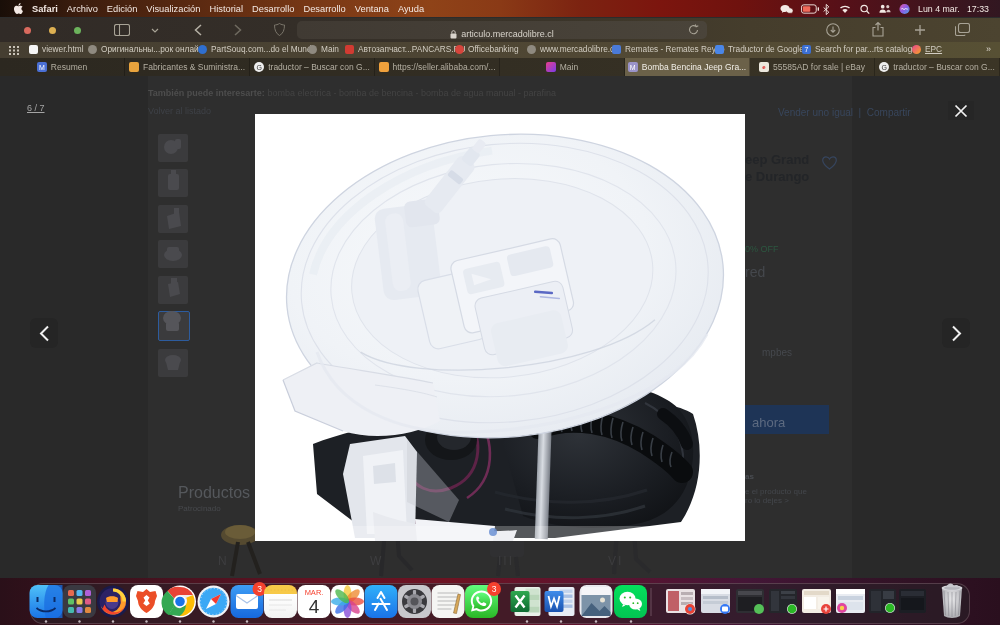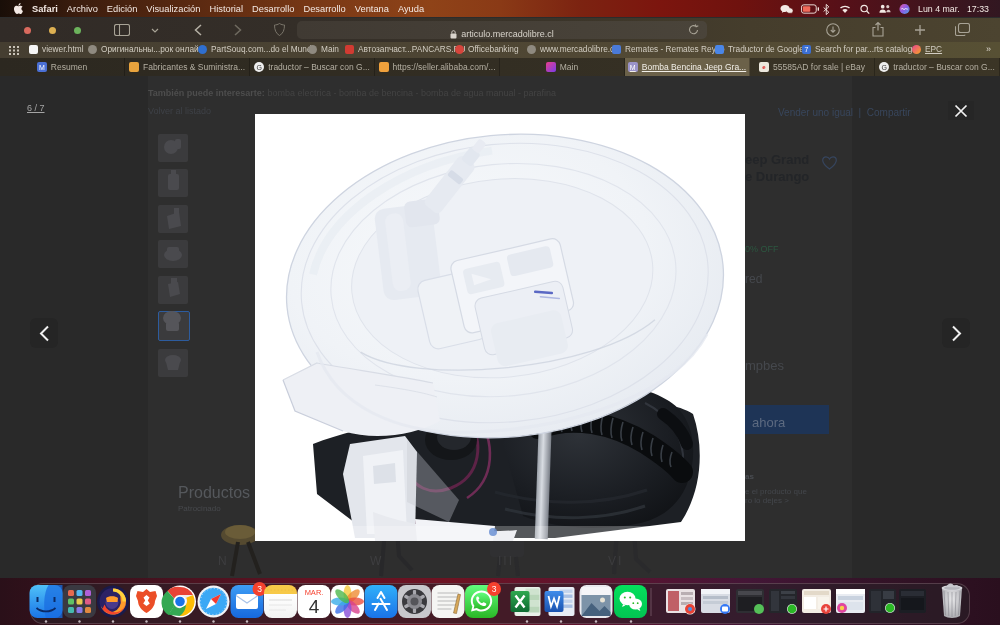--- a/index.html
+++ b/index.html
@@ -24,21 +24,21 @@
   .fav{display:flex;align-items:center;white-space:nowrap;font-size:8.3px;color:#d2cdc2;}
   .favico{width:9px;height:9px;border-radius:50%;margin-right:4px;flex:0 0 auto;}
   
   #tabbar{left:0;top:58px;width:1000px;height:18px;
     background:linear-gradient(90deg,#2c2820 0%,#332e23 50%,#3b3526 100%);
     display:flex;color:#b4afa2;font-size:8.5px;}
   .tab{flex:1;display:flex;align-items:center;justify-content:center;
        border-right:1px solid rgba(0,0,0,0.25);white-space:nowrap;overflow:hidden;}
   .tab .ti{width:10px;height:10px;border-radius:2px;margin-right:4px;flex:0 0 auto;
            display:flex;align-items:center;justify-content:center;font-size:7px;color:#fff;}
-  .tab.active{background:#6b6149;color:#f2efe8;text-decoration:underline;}
+  .tab.active{background:#6b6149;color:#f2efe8;}
   
   #content{left:0;top:76px;width:1000px;height:502px;background:#292929;overflow:hidden;}
   #card{position:absolute;left:148px;top:0;width:704px;height:502px;background:#2e2e2e;}
   .dimtext{position:absolute;color:#4a4a4a;}
   .thumb{position:absolute;left:158px;width:30px;height:28px;background:#3b3b3d;border-radius:2px;}
   
   #lightbox{left:255px;top:114px;width:490px;height:427px;background:#ffffff;}
   #counter{left:27px;top:103px;color:#a5a5a5;font-size:9px;text-decoration:underline;}
   #closex{left:948px;top:101px;width:26px;height:19px;background:#262626;
           color:#f5f5f5;font-size:14px;display:flex;align-items:center;justify-content:center;}
@@ -254,22 +254,22 @@
       <ellipse cx="14" cy="184" rx="9" ry="7"></ellipse>
         <rect x="8" y="188" width="13" height="9" rx="2"></rect>
     </g>
   </svg>
 
   <div class="dimtext" style="left:745px;top:75px;font-size:13px;font-weight:bold;color:#232528;line-height:17px;">eep Grand<br>e Durango</div>
   <svg class="abs" style="left:822px;top:80px;" width="15" height="14" viewBox="0 0 15 14">
       <path d="M7.5 13 C2 9 0.7 6.2 0.7 4.2 C0.7 2.2 2.2 0.8 4 0.8 C5.5 0.8 6.9 1.7 7.5 3 C8.1 1.7 9.5 0.8 11 0.8 C12.8 0.8 14.3 2.2 14.3 4.2 C14.3 6.2 13 9 7.5 13 Z" fill="none" stroke="#36455e" stroke-width="1.2"></path>
     </svg>
   <div class="dimtext" style="left:745px;top:168px;font-size:9px;color:#2c5740;">0% OFF</div>
-  <div class="dimtext" style="left:745px;top:196px;font-size:12px;color:#45484d;">red</div>
-  <div class="dimtext" style="left:745px;top:282px;font-size:13px;color:#45484d;">mpbes</div>
+  <div class="dimtext" style="left:745px;top:188px;font-size:14px;color:#45484d;">red</div>
+  <div class="dimtext" style="left:745px;top:271px;font-size:10px;color:#45484d;padding-left:17px;">mpbes</div>
   <div class="abs" style="left:745px;top:329px;width:84px;height:29px;background:#1e3456;"></div>
   <div class="dimtext" style="left:752px;top:339px;font-size:13px;color:#5d6a80;">ahora</div>
   <div class="dimtext" style="left:745px;top:396px;font-size:8px;font-weight:bold;color:#4a4d52;">as</div>
   <div class="dimtext" style="left:745px;top:411px;font-size:8px;color:#44474c;">e el producto que<br>ro lo dejes &gt;</div>
 
   <div class="dimtext" style="left:178px;top:408px;font-size:16px;color:#55585c;">Productos re</div>
   <div class="dimtext" style="left:178px;top:428px;font-size:8px;color:#47494d;">Patrocinado</div>
 
   <svg class="abs" style="left:210px;top:438px;" width="560" height="64" viewBox="0 0 560 64">
     <g>

